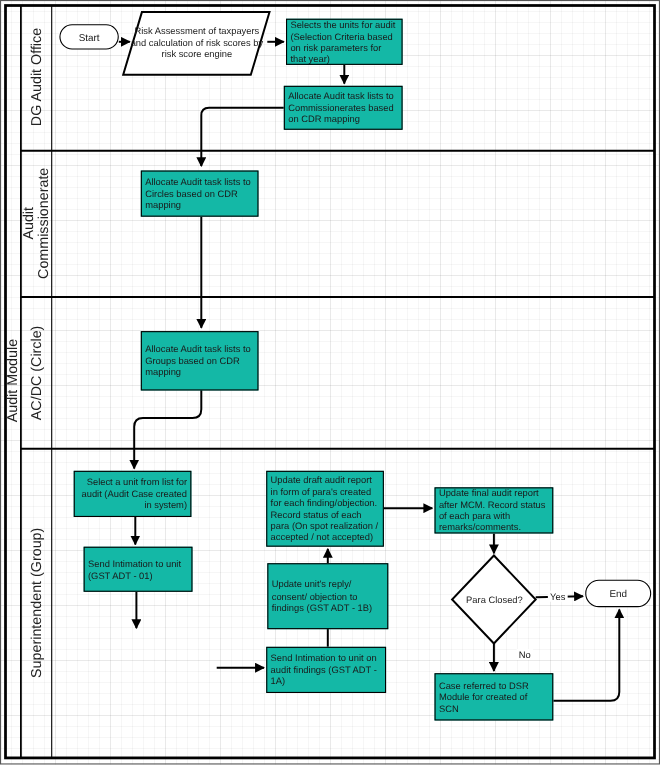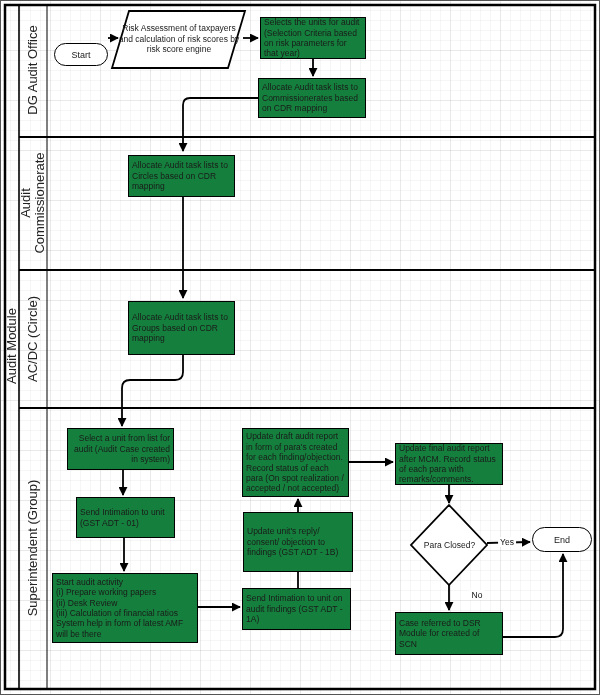--- a/index.html
+++ b/index.html
@@ -11,21 +11,21 @@
       linear-gradient(to right, rgba(0,0,0,0.05) 1px, transparent 1px),
       linear-gradient(to bottom, rgba(0,0,0,0.05) 1px, transparent 1px),
       linear-gradient(to right, rgba(0,0,0,0.035) 1px, transparent 1px),
       linear-gradient(to bottom, rgba(0,0,0,0.035) 1px, transparent 1px);
     background-size:50px 50px,50px 50px,10px 10px,10px 10px;
     outline:1px solid #555;outline-offset:-1px;
   }
   .page{position:absolute;inset:0;}
   svg.overlay{position:absolute;left:0;top:0;width:600px;height:695px;}
   .node{
-    position:absolute;box-sizing:border-box;background:#15803d;border:1.6px solid #000;
+    position:absolute;box-sizing:border-box;background:#14b8a6;border:1.6px solid #000;
     font-size:8.5px;line-height:1.22;padding:12px 3px;display:flex;align-items:center;
     text-align:left;
   }
   .shape-label{
     position:absolute;box-sizing:border-box;background:transparent;border:none;
     font-size:8.5px;line-height:1.22;display:flex;align-items:center;justify-content:center;
     text-align:center;padding:1px 2px;
   }
   .oval{
     position:absolute;box-sizing:border-box;background:#fff;border:1.8px solid #000;
@@ -83,36 +83,31 @@
     </g>
   </svg>
 
   <div class="vlabel" style="left:12px;top:346px;">Audit Module</div>
   <div class="vlabel" style="left:33px;top:70px;">DG Audit Office</div>
   <div class="vlabel" style="left:33px;top:203px;">Audit
 Commissionerate</div>
   <div class="vlabel" style="left:33px;top:339px;">AC/DC (Circle)</div>
   <div class="vlabel" style="left:33px;top:548px;">Superintendent (Group)</div>
 
-  <div class="oval" style="left:54px;top:43px;width:54px;height:23px;border-radius:12px;">Start</div>
+  <div class="oval" style="left:54px;top:22px;width:54px;height:23px;border-radius:12px;">Start</div>
   <div class="shape-label" style="left:114px;top:12px;width:130px;height:54px;">Risk Assessment of taxpayers and calculation of risk scores by risk score engine</div>
   <div class="node" style="left:260px;top:17px;width:106px;height:42px;">Selects the units for audit (Selection Criteria based on risk parameters for that year)</div>
   <div class="node" style="left:258px;top:78px;width:108px;height:40px;">Allocate Audit task lists to Commissionerates based on CDR mapping</div>
 
   <div class="node" style="left:128px;top:155px;width:107px;height:42px;">Allocate Audit task lists to Circles based on CDR mapping</div>
 
   <div class="node" style="left:128px;top:301px;width:107px;height:54px;">Allocate Audit task lists to Groups based on CDR mapping</div>
 
   <div class="node" style="left:67px;top:428px;width:107px;height:42px;text-align:right;">Select a unit from list for audit (Audit Case created in system)</div>
   <div class="node" style="left:76px;top:497px;width:99px;height:41px;">Send Intimation to unit (GST ADT - 01)</div>
-  <div class="node prewrap" style="left:52px;top:573px;width:146px;height:70px;">Start audit activity
-(i) Prepare working papers
-(ii) Desk Review
-(iii) Calculation of financial ratios
-System help in form of latest AMF will be there</div>
   <div class="node" style="left:242px;top:588px;width:109px;height:42px;">Send Intimation to unit on audit findings (GST ADT - 1A)</div>
   <div class="node" style="left:243px;top:512px;width:110px;height:60px;">Update unit's reply/ consent/ objection to findings (GST ADT - 1B)</div>
   <div class="node" style="left:242px;top:428px;width:107px;height:69px;">Update draft audit report in form of para's created for each finding/objection. Record status of each para (On spot realization / accepted / not accepted)</div>
   <div class="node" style="left:395px;top:443px;width:108px;height:42px;">Update final audit report after MCM. Record status of each para with remarks/comments.</div>
   <div class="shape-label" style="left:413px;top:535px;width:73px;height:20px;">Para Closed?</div>
   <div class="node" style="left:395px;top:612px;width:108px;height:43px;">Case referred to DSR Module for created of SCN</div>
   <div class="oval" style="left:532px;top:527px;width:60px;height:25px;border-radius:13px;">End</div>
 
   <div class="edge-label" style="left:507px;top:542px;">Yes</div>
   <div class="edge-label" style="left:445px;top:595px;margin-left:32px;">No</div>

